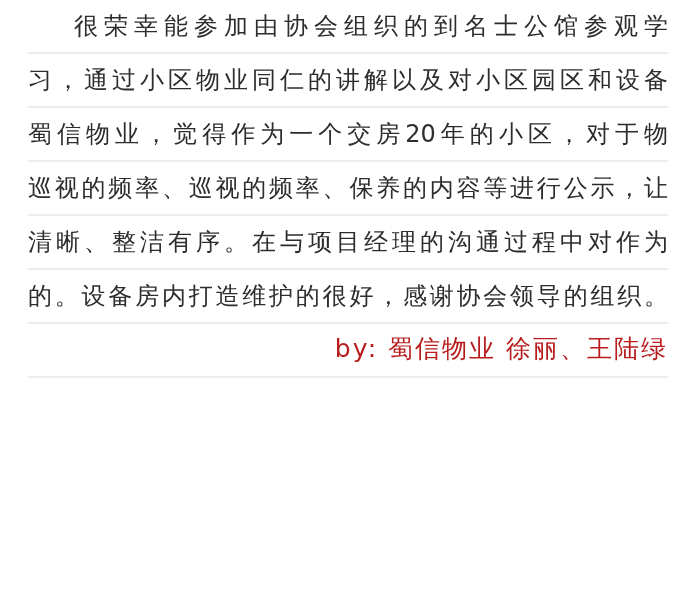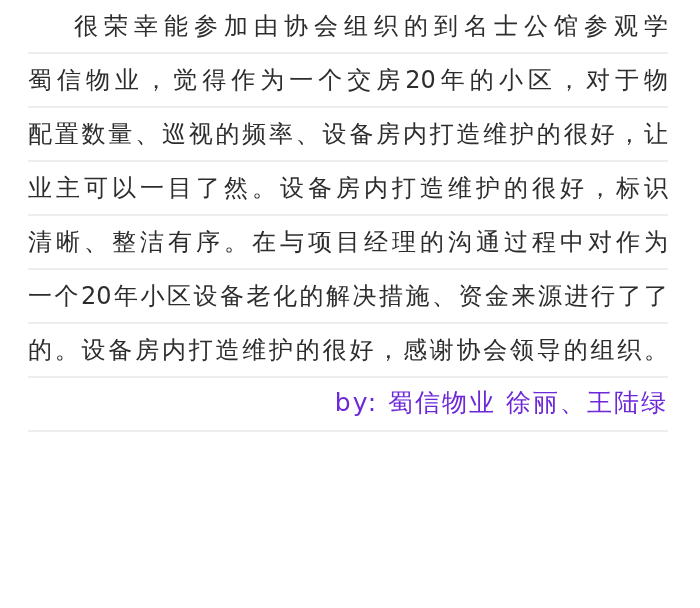--- a/index.html
+++ b/index.html
@@ -35,48 +35,45 @@
     text-align: justify;
     text-align-last: justify;
     white-space: normal;
   }
   .indent {
     text-indent: 46px;
   }
   .signature-line {
     font-size: 25px;
     line-height: 50px;
-    color: #6d28d9;
+    color: #b91c1c;
     text-align: left;
     text-align-last: right;
     letter-spacing: 2px;
   }
 </style>
 </head>
 <body>
 
 <div class="page">
   <div class="rows">
     <div class="row">
       <div class="text-line indent">很荣幸能参加由协会组织的到名士公馆参观学</div>
     </div>
     <div class="row">
+      <div class="text-line">习，通过小区物业同仁的讲解以及对小区园区和设备</div>
+    </div>
+    <div class="row">
       <div class="text-line">蜀信物业，觉得作为一个交房20年的小区，对于物</div>
     </div>
     <div class="row">
-      <div class="text-line">配置数量、巡视的频率、设备房内打造维护的很好，让</div>
-    </div>
-    <div class="row">
-      <div class="text-line">业主可以一目了然。设备房内打造维护的很好，标识</div>
+      <div class="text-line">巡视的频率、巡视的频率、保养的内容等进行公示，让</div>
     </div>
     <div class="row">
       <div class="text-line">清晰、整洁有序。在与项目经理的沟通过程中对作为</div>
-    </div>
-    <div class="row">
-      <div class="text-line">一个20年小区设备老化的解决措施、资金来源进行了了</div>
     </div>
     <div class="row">
       <div class="text-line">的。设备房内打造维护的很好，感谢协会领导的组织。</div>
     </div>
     <div class="row">
       <div class="signature-line">by: 蜀信物业 徐丽、王陆绿</div>
     </div>
   </div>
 </div>
 

